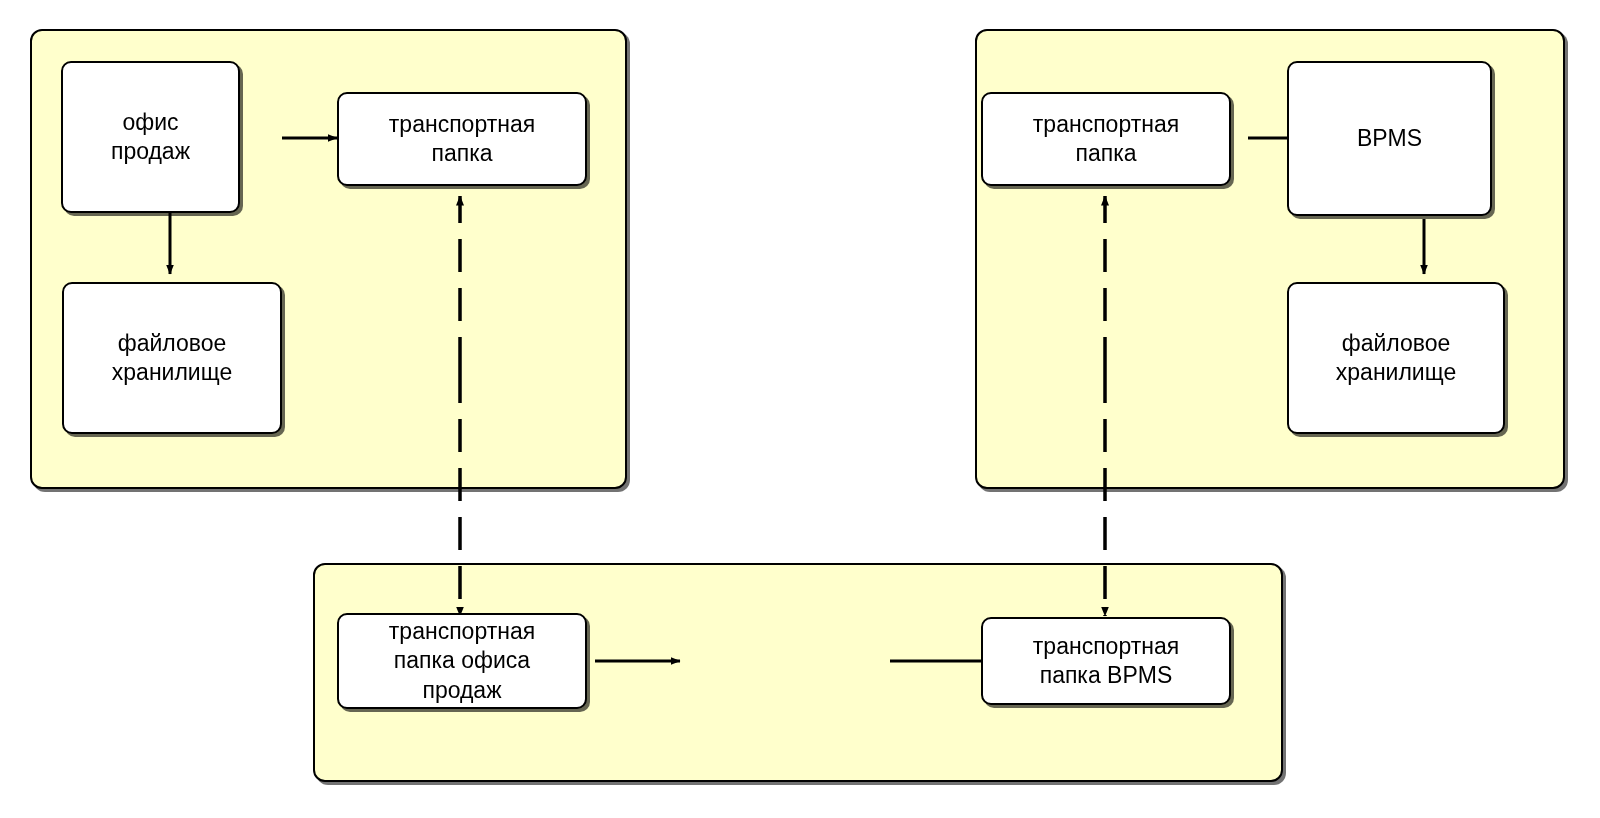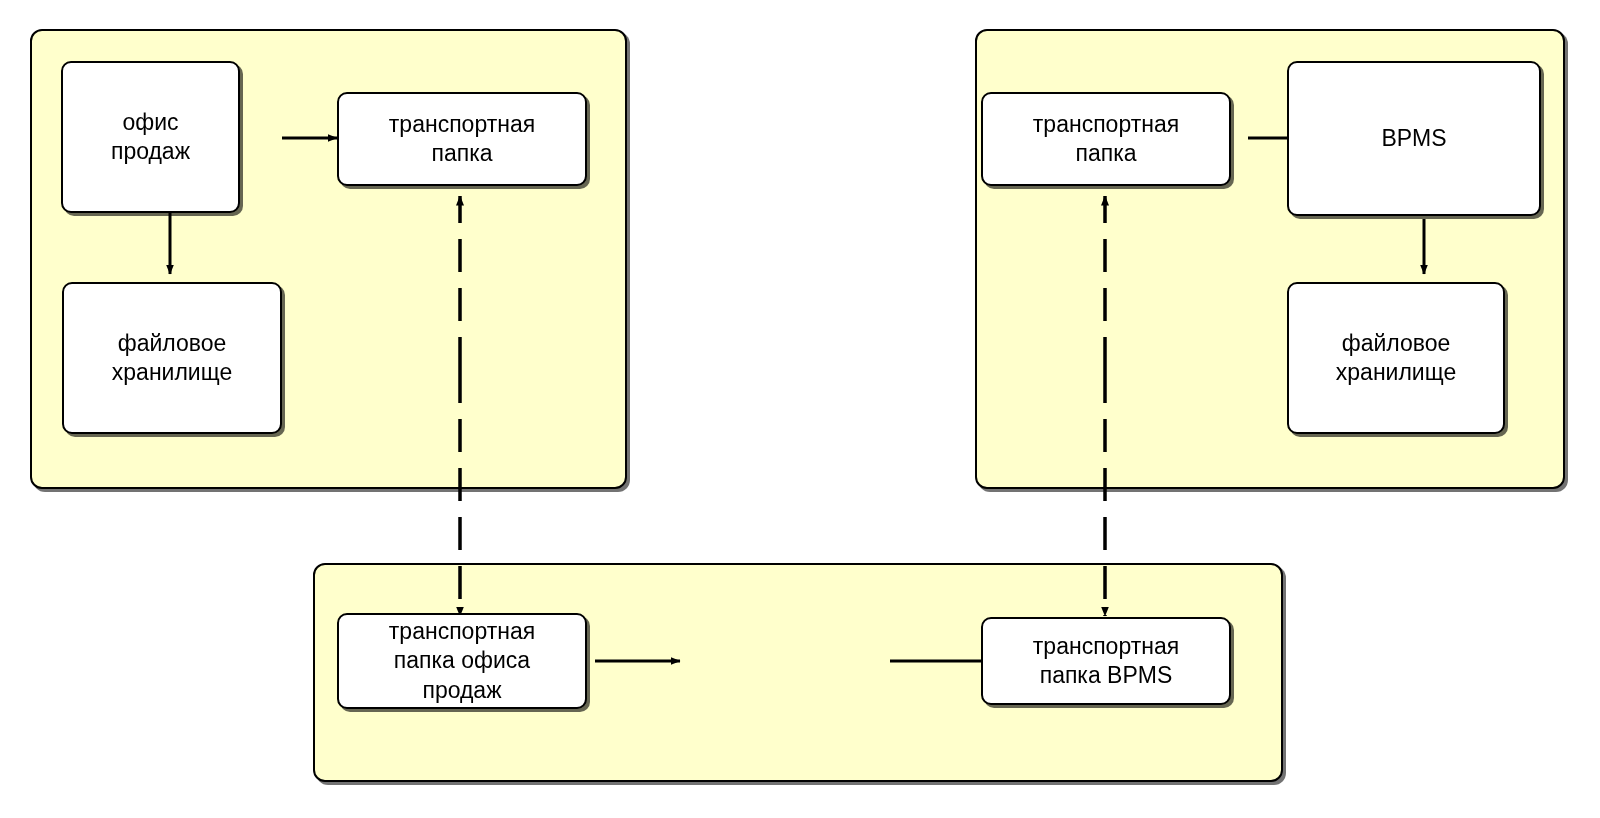--- a/index.html
+++ b/index.html
@@ -115,21 +115,21 @@
 
   <div class="node-box" style="left:337px; top:92px; width:250px; height:94px;">транспортная
 папка</div>
 
   <div class="node-box" style="left:62px; top:282px; width:220px; height:152px;">файловое
 хранилище</div>
 
   <div class="node-box" style="left:981px; top:92px; width:250px; height:94px;">транспортная
 папка</div>
 
-  <div class="node-box" style="left:1287px; top:61px; width:254px; height:155px;text-align:center;">BPMS</div>
+  <div class="node-box" style="left:1287px; top:61px; width:205px; height:155px;text-align:center;">BPMS</div>
 
   <div class="node-box" style="left:1287px; top:282px; width:218px; height:152px;">файловое
 хранилище</div>
 
   <div class="node-box" style="left:337px; top:613px; width:250px; height:96px;">транспортная
 папка офиса
 продаж</div>
 
 
   <div class="node-box" style="left:981px; top:617px; width:250px; height:88px;">транспортная

